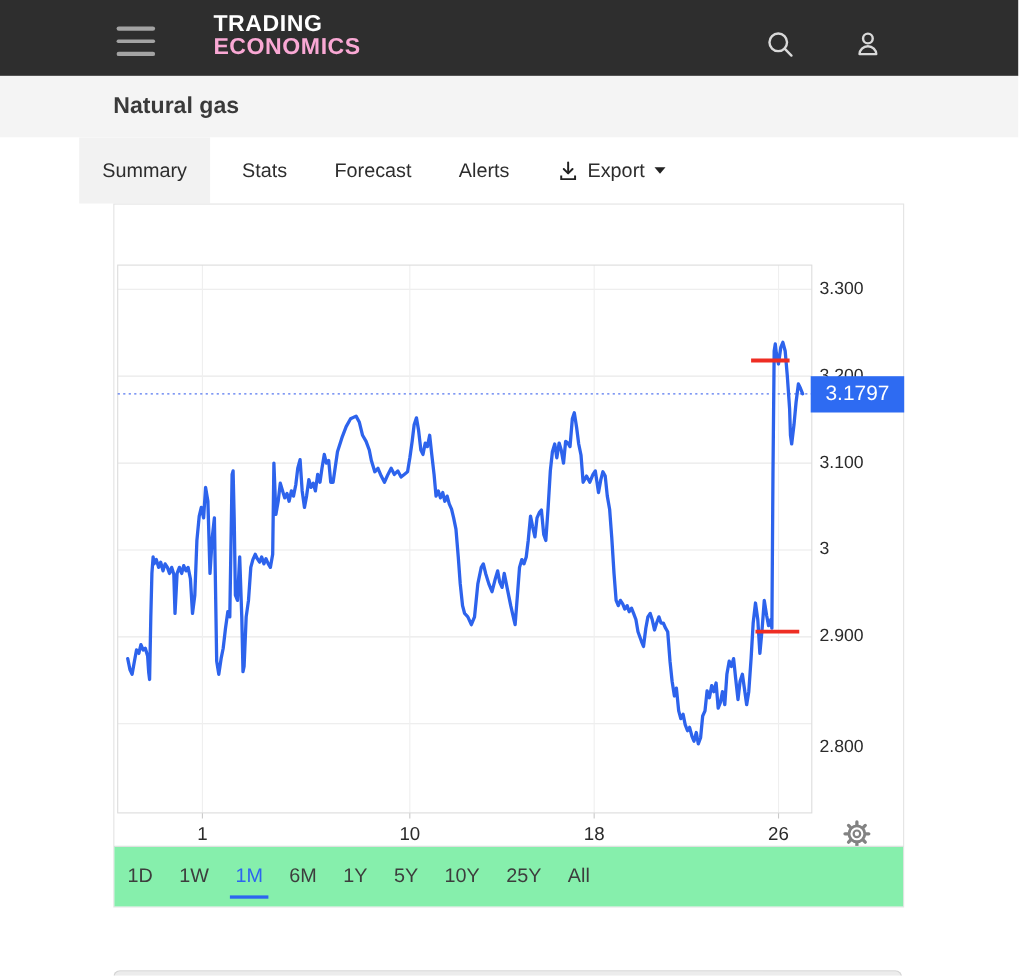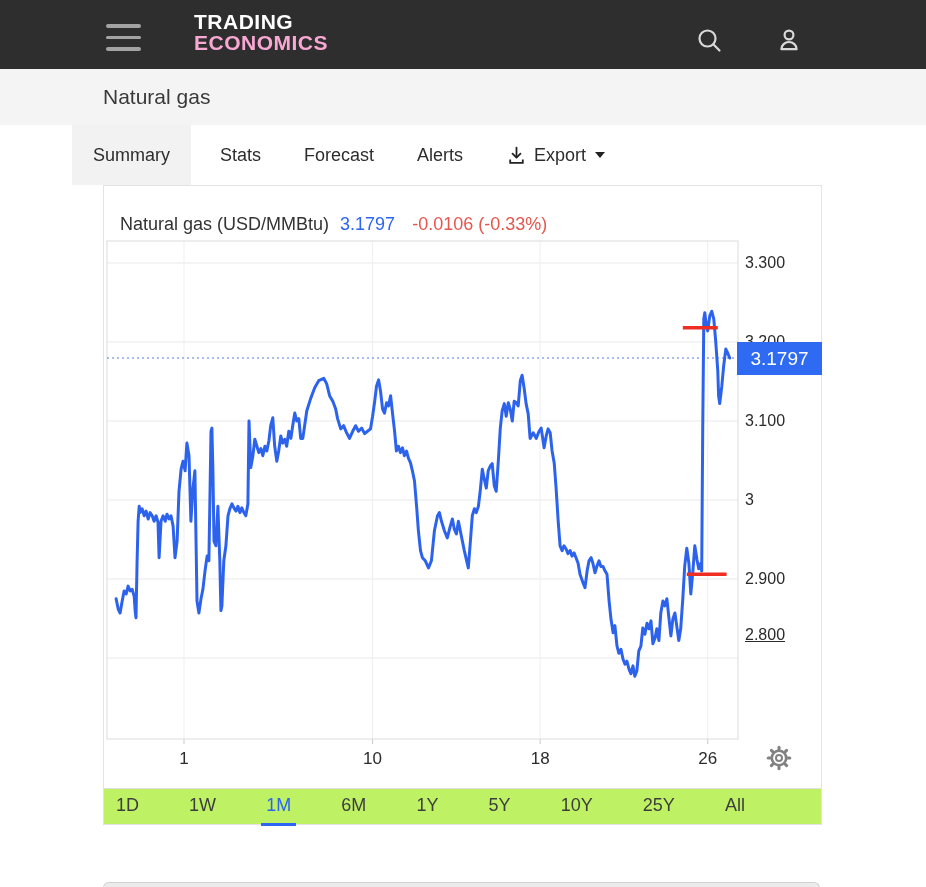--- a/index.html
+++ b/index.html
@@ -12,21 +12,21 @@
   .burger i{display:block;height:3.5px;background:#a3a3a3;border-radius:2px;margin-bottom:8px;}
   .logo{position:absolute;left:172px;top:10px;line-height:24px;cursor:pointer;margin-left:22px;}
   .logo .l1{font-size:21px;font-weight:bold;color:#ffffff;letter-spacing:.5px;}
   .logo .l2{font-size:21px;font-weight:bold;color:#f9a8d4;letter-spacing:.5px;margin-top:-3px;}
   .hicon{position:absolute;top:26px;cursor:pointer;}
   .hicon.search{left:694px;}
   .hicon.user{left:773px;top:25px;}
 
   
   .title-band{position:absolute;left:0;top:69px;width:926px;height:56px;background:#f4f4f4;display:flex;align-items:center;}
-  .title-band h1{margin:0 0 0 103px;font-size:21px;font-weight:normal;color:#3a3a3a;}
+  .title-band h1{margin:0 0 0 103px;font-size:21px;font-weight:bold;color:#3a3a3a;}
 
   
   .tabs{position:absolute;left:0;top:125px;width:926px;height:60px;background:#ffffff;display:flex;align-items:stretch;padding-left:72px;box-sizing:border-box;}
   .tab{display:flex;align-items:center;padding:0 14px;margin-left:15px;font-size:18px;color:#2d2d2d;cursor:pointer;white-space:nowrap;}
   .tab.active{margin-left:0;padding:0 21px;background:#f2f2f2;}
   .tab .dl-icon{margin-right:7px;display:flex;align-items:center;}
   .caret{width:0;height:0;border-left:5.5px solid transparent;border-right:5.5px solid transparent;border-top:6.5px solid #222;margin-left:9px;}
 
   
   .card{position:absolute;left:103px;top:185px;width:719px;height:640px;background:#fff;border:1px solid #e3e3e3;box-sizing:border-box;}
@@ -34,21 +34,21 @@
   #chart-svg{position:absolute;left:0;top:0;}
   .chart-title{position:absolute;left:16px;top:28px;font-size:18px;color:#333;white-space:nowrap;}
   .chart-title .price{color:var(--accent,#2d64f0);margin-left:6px;}
   .chart-title .change{color:var(--red,#e4574e);margin-left:12px;}
   .ylabel{position:absolute;left:641px;width:70px;height:22px;line-height:22px;font-size:16px;color:#2b2b2b;text-align:left;}
   .xlabel{position:absolute;width:40px;height:22px;line-height:22px;font-size:17px;color:#2b2b2b;text-align:center;top:562px;}
   .badge{position:absolute;left:633px;width:85px;height:33px;background:var(--badge,#2e6bf2);color:#fff;font-size:19px;display:flex;align-items:center;justify-content:center;}
   .gear{position:absolute;left:661px;top:558px;width:28px;height:28px;cursor:pointer;}
 
   
-  .ranges{position:absolute;left:0;bottom:0;width:717px;height:36px;background:#bef264;border-top:1px solid #e0e0e0;display:flex;align-items:center;justify-content:space-between;padding-right:64px;box-sizing:border-box;}
+  .ranges{position:absolute;left:0;bottom:0;width:717px;height:55px;background:#86efac;border-top:1px solid #e0e0e0;display:flex;align-items:center;justify-content:flex-start;padding-right:64px;box-sizing:border-box;}
   .range-btn{position:relative;padding:6px 12px 8px;font-size:18px;color:#3d3d3d;cursor:pointer;white-space:nowrap;}
   .range-btn.active{color:var(--accent,#2d6bf0);}
   .range-btn.active::after{content:"";position:absolute;left:7px;right:7px;bottom:-2px;height:3px;background:var(--accent,#2d6bf0);}
 
   
   .next-card{position:absolute;left:103px;top:882px;width:717px;height:12px;background:#ececec;border:1px solid #d2d2d2;border-bottom:none;border-radius:6px 6px 0 0;box-sizing:border-box;}
 </style>
 </head>
 <body>
 
@@ -116,32 +116,27 @@
           <line x1="539.1525896414344" x2="539.1525896414344" y1="240" y2="738" stroke="#efefef" stroke-width="1"></line>
           <line x1="539.1525896414344" x2="539.1525896414344" y1="738" y2="743" stroke="#c9c9c9" stroke-width="1"></line>
           <line x1="706.748871181939" x2="706.748871181939" y1="240" y2="738" stroke="#efefef" stroke-width="1"></line>
           <line x1="706.748871181939" x2="706.748871181939" y1="738" y2="743" stroke="#c9c9c9" stroke-width="1"></line>
           <rect x="106" y="240" width="631" height="498" fill="none" stroke="#dcdcdc" stroke-width="1"></rect>
           <line x1="106" x2="737" y1="357.0138029509756" y2="357.0138029509756" stroke="#5577f0" stroke-width="1.2" stroke-dasharray="2 3"></line>
           <polyline points="115.1,597.8 117.2,608.0 119.1,612.0 121.2,600.1 123.1,589.9 125.2,593.0 127.1,585.1 129.2,589.9 131.1,588.3 133.2,595.4 134.2,610.4 135.0,616.7 136.1,559.8 137.1,520.3 138.2,505.3 139.0,511.6 141.1,507.7 143.2,514.8 145.1,510.1 147.2,518.0 149.1,511.6 151.2,514.8 153.1,520.3 155.1,514.8 157.0,521.1 158.1,556.7 160.0,520.3 162.1,514.8 164.2,520.3 166.0,513.2 168.1,518.0 170.0,514.8 172.1,525.1 174.0,556.7 176.1,540.1 178.0,490.3 180.1,468.2 182.0,460.3 184.1,469.8 185.9,442.1 188.0,454.7 189.9,520.3 192.0,487.1 193.9,469.8 196.0,600.1 197.9,612.0 200.0,597.8 201.9,588.3 204.0,570.1 206.1,555.1 207.9,559.8 210.0,430.3 210.9,427.1 211.9,469.8 213.0,540.1 214.9,544.8 216.9,505.3 218.8,559.8 219.9,609.6 220.9,604.9 222.8,559.8 224.9,544.8 227.0,514.8 228.9,507.7 231.0,502.9 232.9,506.9 235.0,510.1 236.9,505.3 238.9,511.6 240.8,506.9 242.9,511.6 244.8,514.8 246.9,502.9 248.0,420.0 249.8,466.6 251.9,454.7 253.8,438.2 255.9,445.3 257.8,451.6 259.9,447.6 261.8,454.7 263.9,445.3 265.8,450.0 267.9,439.7 269.7,424.7 271.8,416.8 273.7,445.3 275.8,460.3 277.7,450.0 279.8,435.0 281.7,442.1 283.8,438.2 285.7,445.3 287.8,430.3 289.9,437.4 291.7,424.7 293.8,412.1 295.7,420.0 297.8,417.6 299.7,437.4 301.8,437.4 305.8,409.7 309.8,397.1 313.7,386.8 317.7,379.7 322.7,377.3 325.7,382.9 328.6,394.7 331.8,400.2 334.7,408.1 336.6,417.6 339.7,427.9 342.6,424.7 345.6,431.8 348.5,437.4 351.7,430.3 354.6,424.7 357.5,430.3 360.7,427.1 363.6,432.6 366.5,430.3 369.5,427.9 371.6,415.2 373.7,400.2 375.5,385.2 377.6,378.9 379.5,390.0 381.6,408.1 383.5,412.1 385.6,401.8 387.5,405.0 389.6,394.7 391.5,412.1 393.6,430.3 395.4,450.0 397.5,445.3 399.4,451.6 401.5,446.8 403.4,454.7 405.5,450.0 407.4,457.1 409.5,461.9 411.4,469.8 413.5,480.0 415.6,505.3 417.4,529.8 419.5,549.6 421.4,556.7 424.3,559.8 427.5,566.9 430.4,559.8 433.4,529.8 436.5,514.8 438.4,511.6 440.5,520.3 443.4,529.8 446.3,536.9 449.3,525.1 451.4,518.0 453.3,528.2 455.4,533.0 457.4,520.3 460.4,535.3 463.3,549.6 466.2,562.2 467.3,566.9 469.4,540.1 471.3,514.8 473.4,507.7 475.3,511.6 477.4,505.3 479.2,490.3 481.3,468.2 483.2,477.7 485.3,487.1 487.2,469.8 489.3,465.0 491.2,462.7 493.3,484.8 495.2,490.3 497.3,460.3 499.3,427.1 501.2,409.7 503.3,402.6 505.2,415.2 507.3,401.8 509.2,408.1 511.3,420.0 513.2,400.2 515.3,401.8 517.2,405.0 519.3,379.7 521.1,374.2 523.2,387.6 525.1,402.6 527.2,412.9 529.1,437.4 532.2,431.8 535.2,437.4 538.1,430.3 540.2,427.1 543.1,446.8 545.2,435.0 547.1,427.9 549.2,431.8 551.1,450.0 553.2,461.9 555.1,487.1 557.2,520.3 559.1,544.8 561.1,549.6 563.0,544.8 565.1,548.0 567.0,552.7 569.1,549.6 571.0,555.1 573.1,551.9 575.0,556.7 577.1,562.2 579.0,573.3 582.1,582.0 584.0,586.7 586.1,570.1 588.0,559.8 590.1,556.7 591.9,562.2 594.0,571.7 595.9,565.4 598.0,559.8 599.9,565.4 602.0,565.4 604.1,570.1 606.0,573.3 608.1,600.1 610.0,618.3 612.1,631.7 613.9,624.6 616.0,645.2 617.9,652.3 620.0,648.3 621.9,657.8 624.0,663.3 625.9,660.2 628.0,668.1 629.9,672.8 632.0,664.9 633.8,675.2 635.9,669.7 637.8,649.9 639.9,645.2 641.8,627.0 643.9,633.3 646.0,622.3 647.9,627.8 650.0,619.9 651.9,642.8 654.0,637.3 655.8,627.8 657.9,639.6 659.8,612.0 661.9,600.1 663.8,604.9 665.9,597.8 667.8,615.9 669.9,634.9 671.8,618.3 673.9,612.0 675.7,624.6 677.8,639.6 679.7,627.8 681.8,597.8 683.7,565.4 685.8,547.2 687.9,562.2 689.8,593.0 691.9,570.1 693.8,544.8 695.9,558.3 697.7,567.7 699.8,562.2 700.7,570.1 701.7,430.3 702.8,318.1 703.8,311.7 704.7,319.6 706.7,329.9 708.8,314.9 710.7,310.2 712.8,318.1 714.7,340.2 716.8,370.2 717.6,394.7 718.7,402.6 720.8,385.2 722.7,364.7 724.8,348.1 726.7,352.0 728.7,357.0" fill="none" stroke="#2d63ec" stroke-width="3" stroke-linejoin="round" stroke-linecap="round"></polyline>
           <line x1="681.8189243027888" x2="716.8046480743692" y1="326.7529747739171" y2="326.7529747739171" stroke="#ee2d23" stroke-width="3.5"></line>
           <line x1="685.7993359893759" x2="725.6034528552458" y1="573.2641599238455" y2="573.2641599238455" stroke="#ee2d23" stroke-width="3.5"></line>
         </svg>
-      <div class="chart-title">
-        <span>Natural gas (USD/MMBtu)</span>
-        <span class="price">3.1797</span>
-        <span class="change">-0.0106 (-0.33%)</span>
-      </div>
       <div id="y-labels">
           <div class="ylabel" style="top: 65.9648px;">3.300</div>
           <div class="ylabel" style="top: 144.975px;">3.200</div>
           <div class="ylabel" style="top: 223.985px;">3.100</div>
           <div class="ylabel" style="top: 302.995px;">3</div>
           <div class="ylabel" style="top: 382.005px;">2.900</div>
-          <div class="ylabel" style="top: 438px; text-decoration: underline;">2.800</div>
+          <div class="ylabel" style="top: 483px;">2.800</div>
         </div>
       <div id="x-labels">
           <div class="xlabel" style="left: 60.0105px;">1</div>
           <div class="xlabel" style="left: 248.556px;">10</div>
           <div class="xlabel" style="left: 416.153px;">18</div>
           <div class="xlabel" style="left: 583.749px;">26</div>
         </div>
       <div class="badge" id="price-badge" style="top: 156.014px;">3.1797</div>
       <div class="gear">
         <svg width="28" height="28" viewBox="0 0 28 28" fill="none" stroke="#828282">

